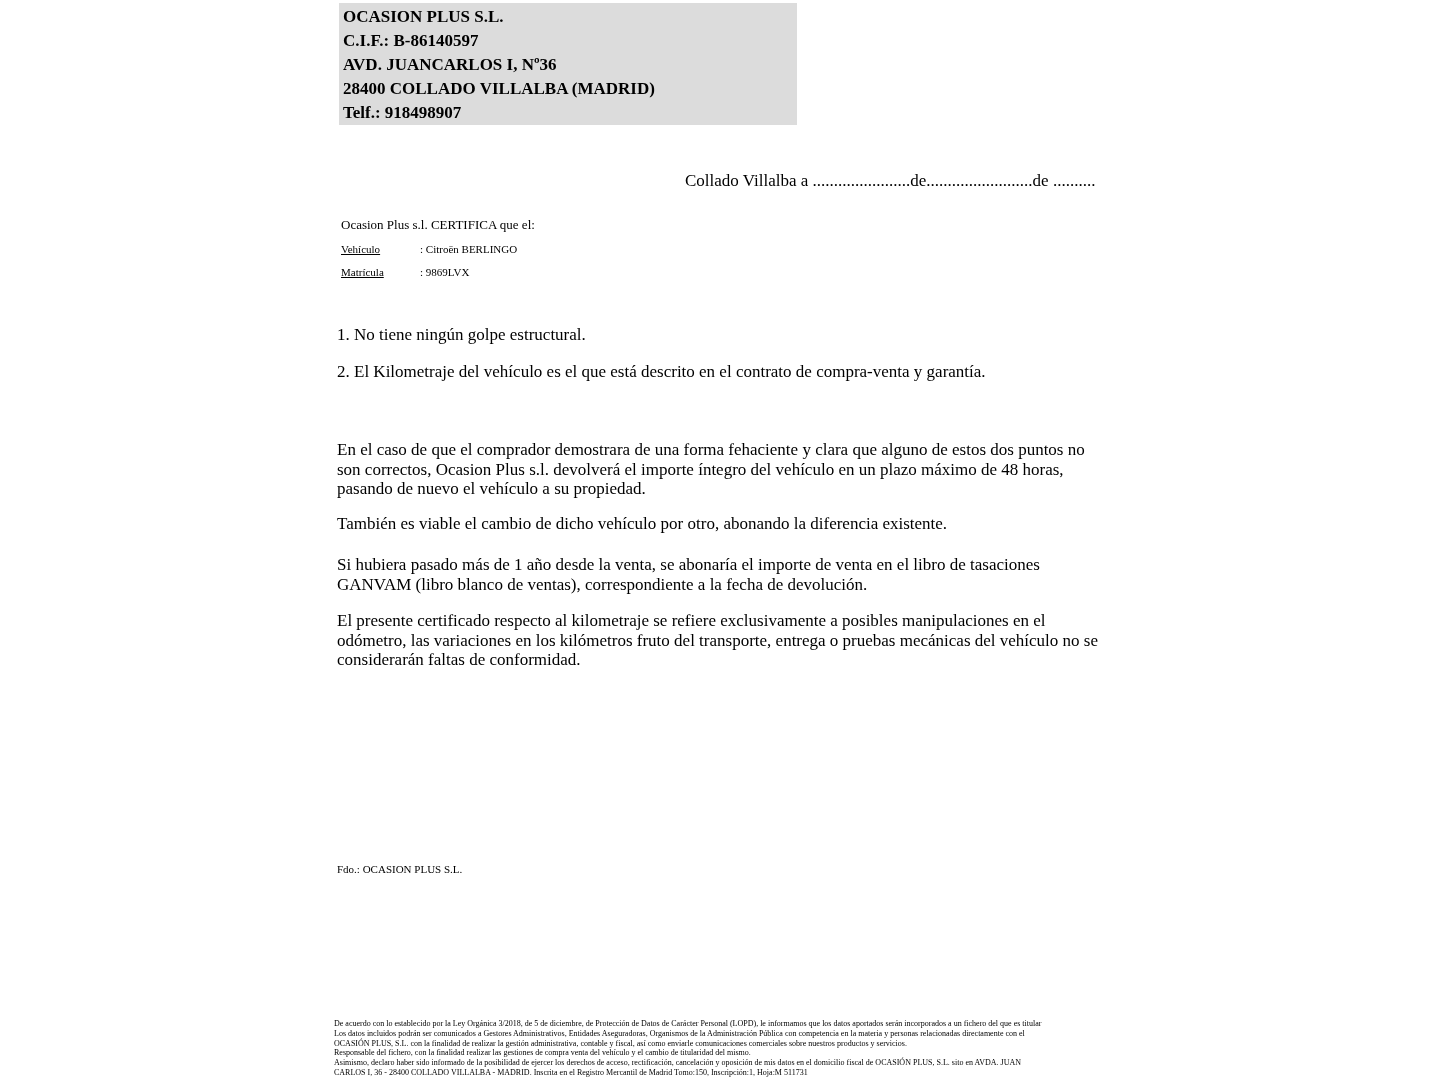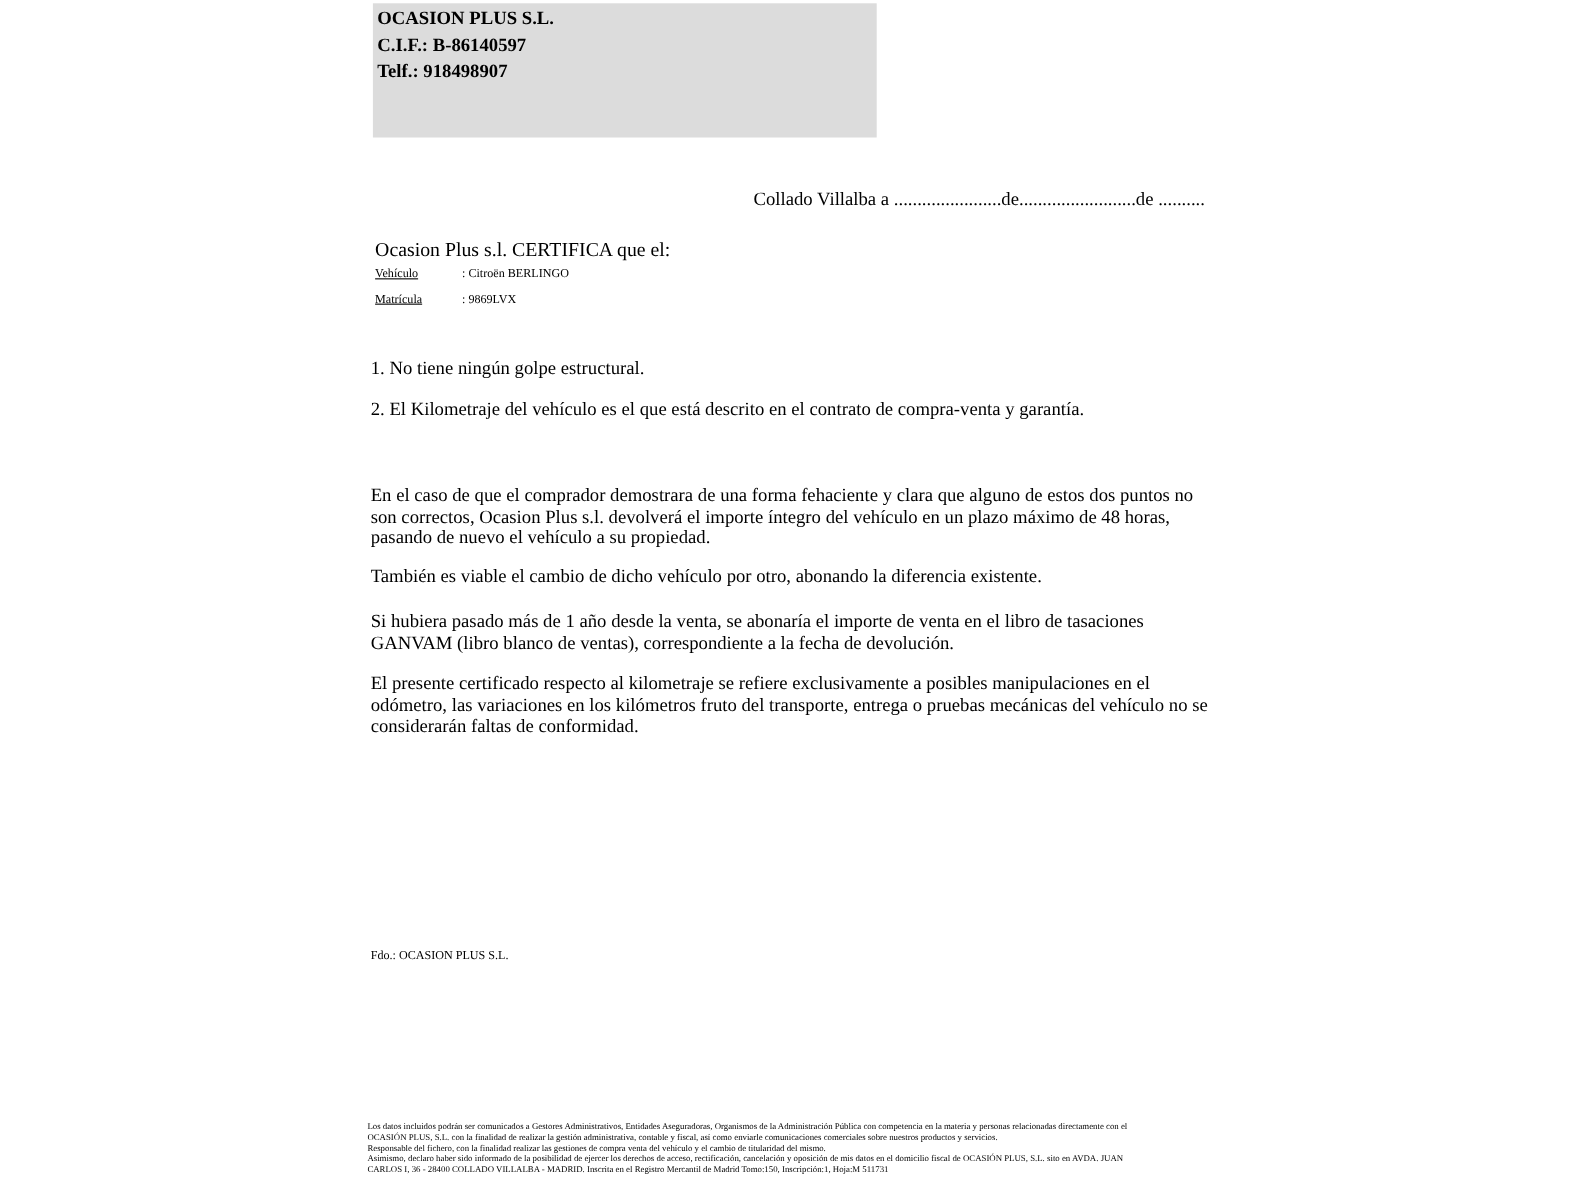--- a/index.html
+++ b/index.html
@@ -31,21 +31,21 @@
     position: absolute;
     left: 685px;
     top: 171px;
     font-size: 17px;
     white-space: nowrap;
   }
   .cert-intro {
     position: absolute;
     left: 341px;
     top: 217px;
-    font-size: 18px;
+    font-size: 13px;
     white-space: nowrap;
   }
   .fields {
     position: absolute;
     left: 341px;
     top: 238px;
     font-size: 11px;
     line-height: 23px;
   }
   .field-row { white-space: nowrap; }
@@ -90,20 +90,22 @@
   .legal div { white-space: nowrap; }
 </style>
 </head>
 <body>
 
 <div class="page">
 
   <div class="letterhead">
     <div>OCASION PLUS S.L.</div>
     <div>C.I.F.: B-86140597</div>
+    <div>AVD. JUANCARLOS I, Nº36</div>
+    <div>28400 COLLADO VILLALBA (MADRID)</div>
     <div>Telf.: 918498907</div>
   </div>
 
   <div class="dateline">Collado Villalba a .......................de.........................de ..........</div>
 
   <div class="cert-intro">Ocasion Plus s.l. CERTIFICA que el:</div>
 
   <div class="fields">
     <div class="field-row">
       <span class="field-label">Vehículo</span><span class="field-value">: Citroën BERLINGO</span>
@@ -117,20 +119,21 @@
   <div class="clause clause-2">2. El Kilometraje del vehículo es el que está descrito en el contrato de compra-venta y garantía.</div>
 
   <div class="para para-1">En el caso de que el comprador demostrara de una forma fehaciente y clara que alguno de estos dos puntos no son correctos, Ocasion Plus s.l. devolverá el importe íntegro del vehículo en un plazo máximo de 48 horas, pasando de nuevo el vehículo a su propiedad.</div>
   <div class="para para-2">También es viable el cambio de dicho vehículo por otro, abonando la diferencia existente.</div>
   <div class="para para-3">Si hubiera pasado más de 1 año desde la venta, se abonaría el importe de venta en el libro de tasaciones GANVAM (libro blanco de ventas), correspondiente a la fecha de devolución.</div>
   <div class="para para-4">El presente certificado respecto al kilometraje se refiere exclusivamente a posibles manipulaciones en el odómetro, las variaciones en los kilómetros fruto del transporte, entrega o pruebas mecánicas del vehículo no se considerarán faltas de conformidad.</div>
 
   <div class="signature">Fdo.: OCASION PLUS S.L.</div>
 
   <div class="legal">
+    <div>De acuerdo con lo establecido por la Ley Orgánica 3/2018, de 5 de diciembre, de Protección de Datos de Carácter Personal (LOPD), le informamos que los datos aportados serán incorporados a un fichero del que es titular</div>
     <div>Los datos incluidos podrán ser comunicados a Gestores Administrativos, Entidades Aseguradoras, Organismos de la Administración Pública con competencia en la materia y personas relacionadas directamente con el</div>
     <div>OCASIÓN PLUS, S.L. con la finalidad de realizar la gestión administrativa, contable y fiscal, así como enviarle comunicaciones comerciales sobre nuestros productos y servicios.</div>
     <div>Responsable del fichero, con la finalidad realizar las gestiones de compra venta del vehículo y el cambio de titularidad del mismo.</div>
     <div>Asimismo, declaro haber sido informado de la posibilidad de ejercer los derechos de acceso, rectificación, cancelación y oposición de mis datos en el domicilio fiscal de OCASIÓN PLUS, S.L. sito en AVDA. JUAN</div>
     <div>CARLOS I, 36 - 28400 COLLADO VILLALBA - MADRID. Inscrita en el Registro Mercantil de Madrid Tomo:150, Inscripción:1, Hoja:M 511731</div>
   </div>
 
 </div>
 
 </body></html>

